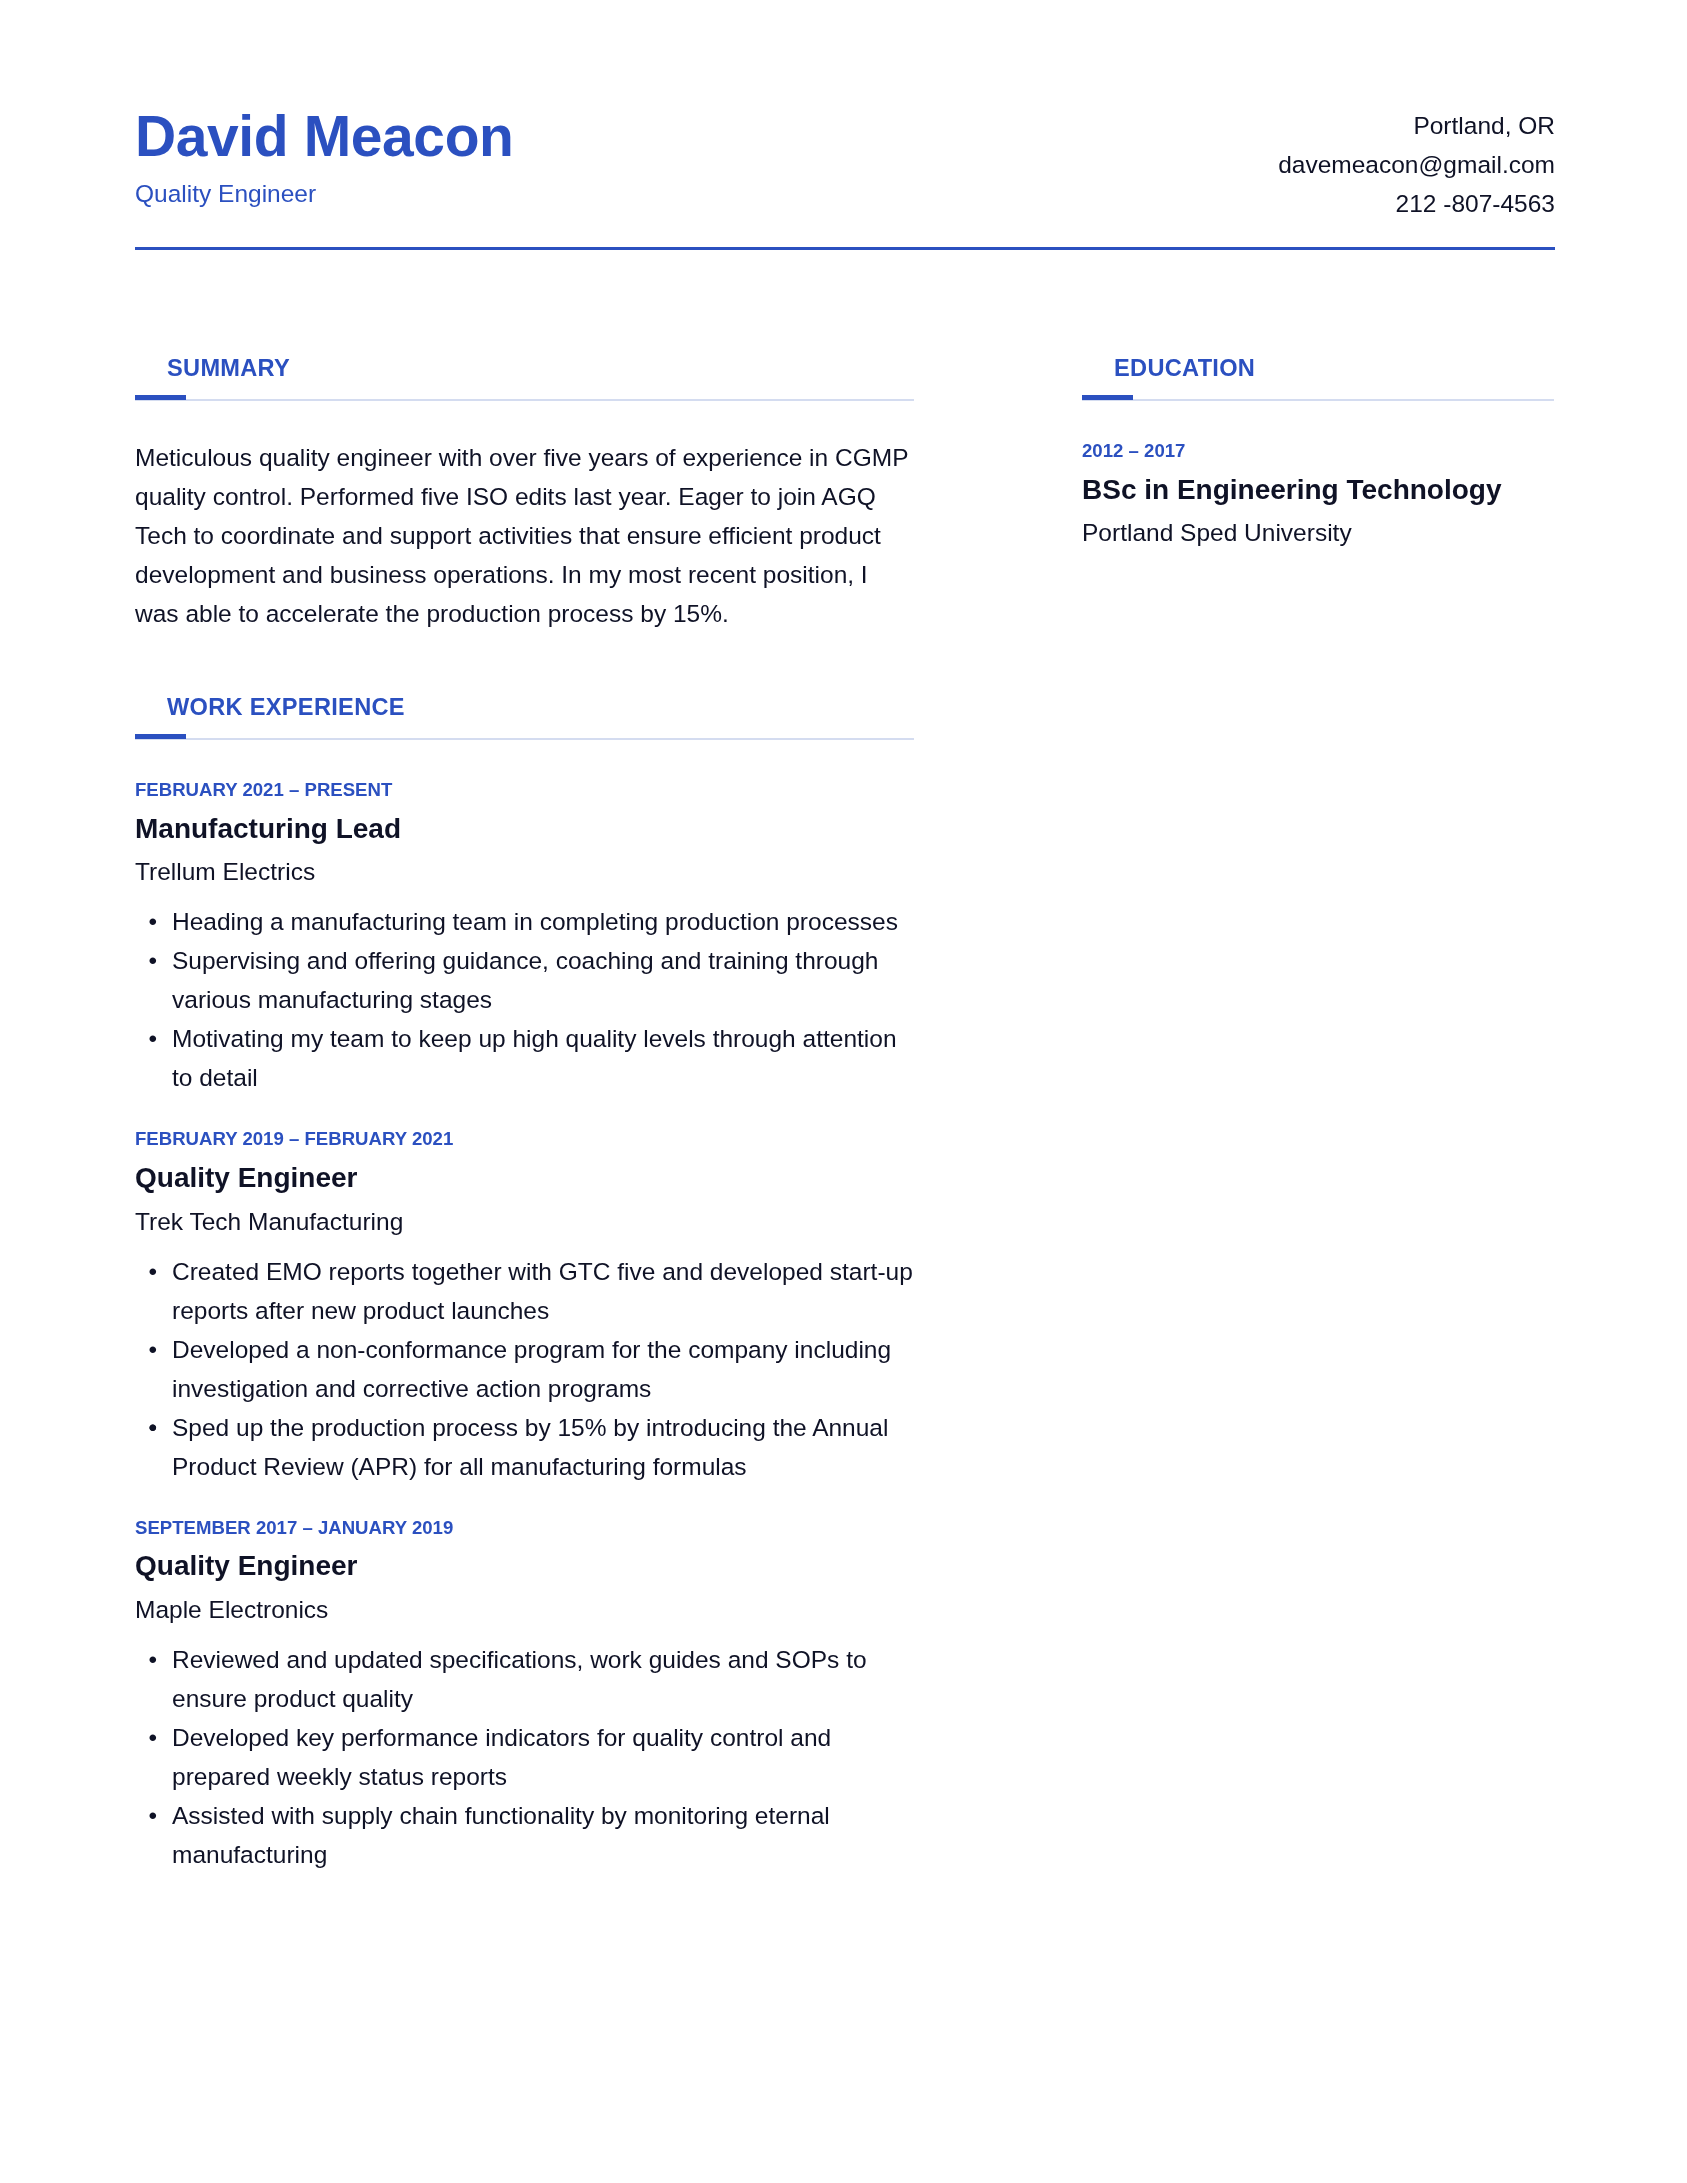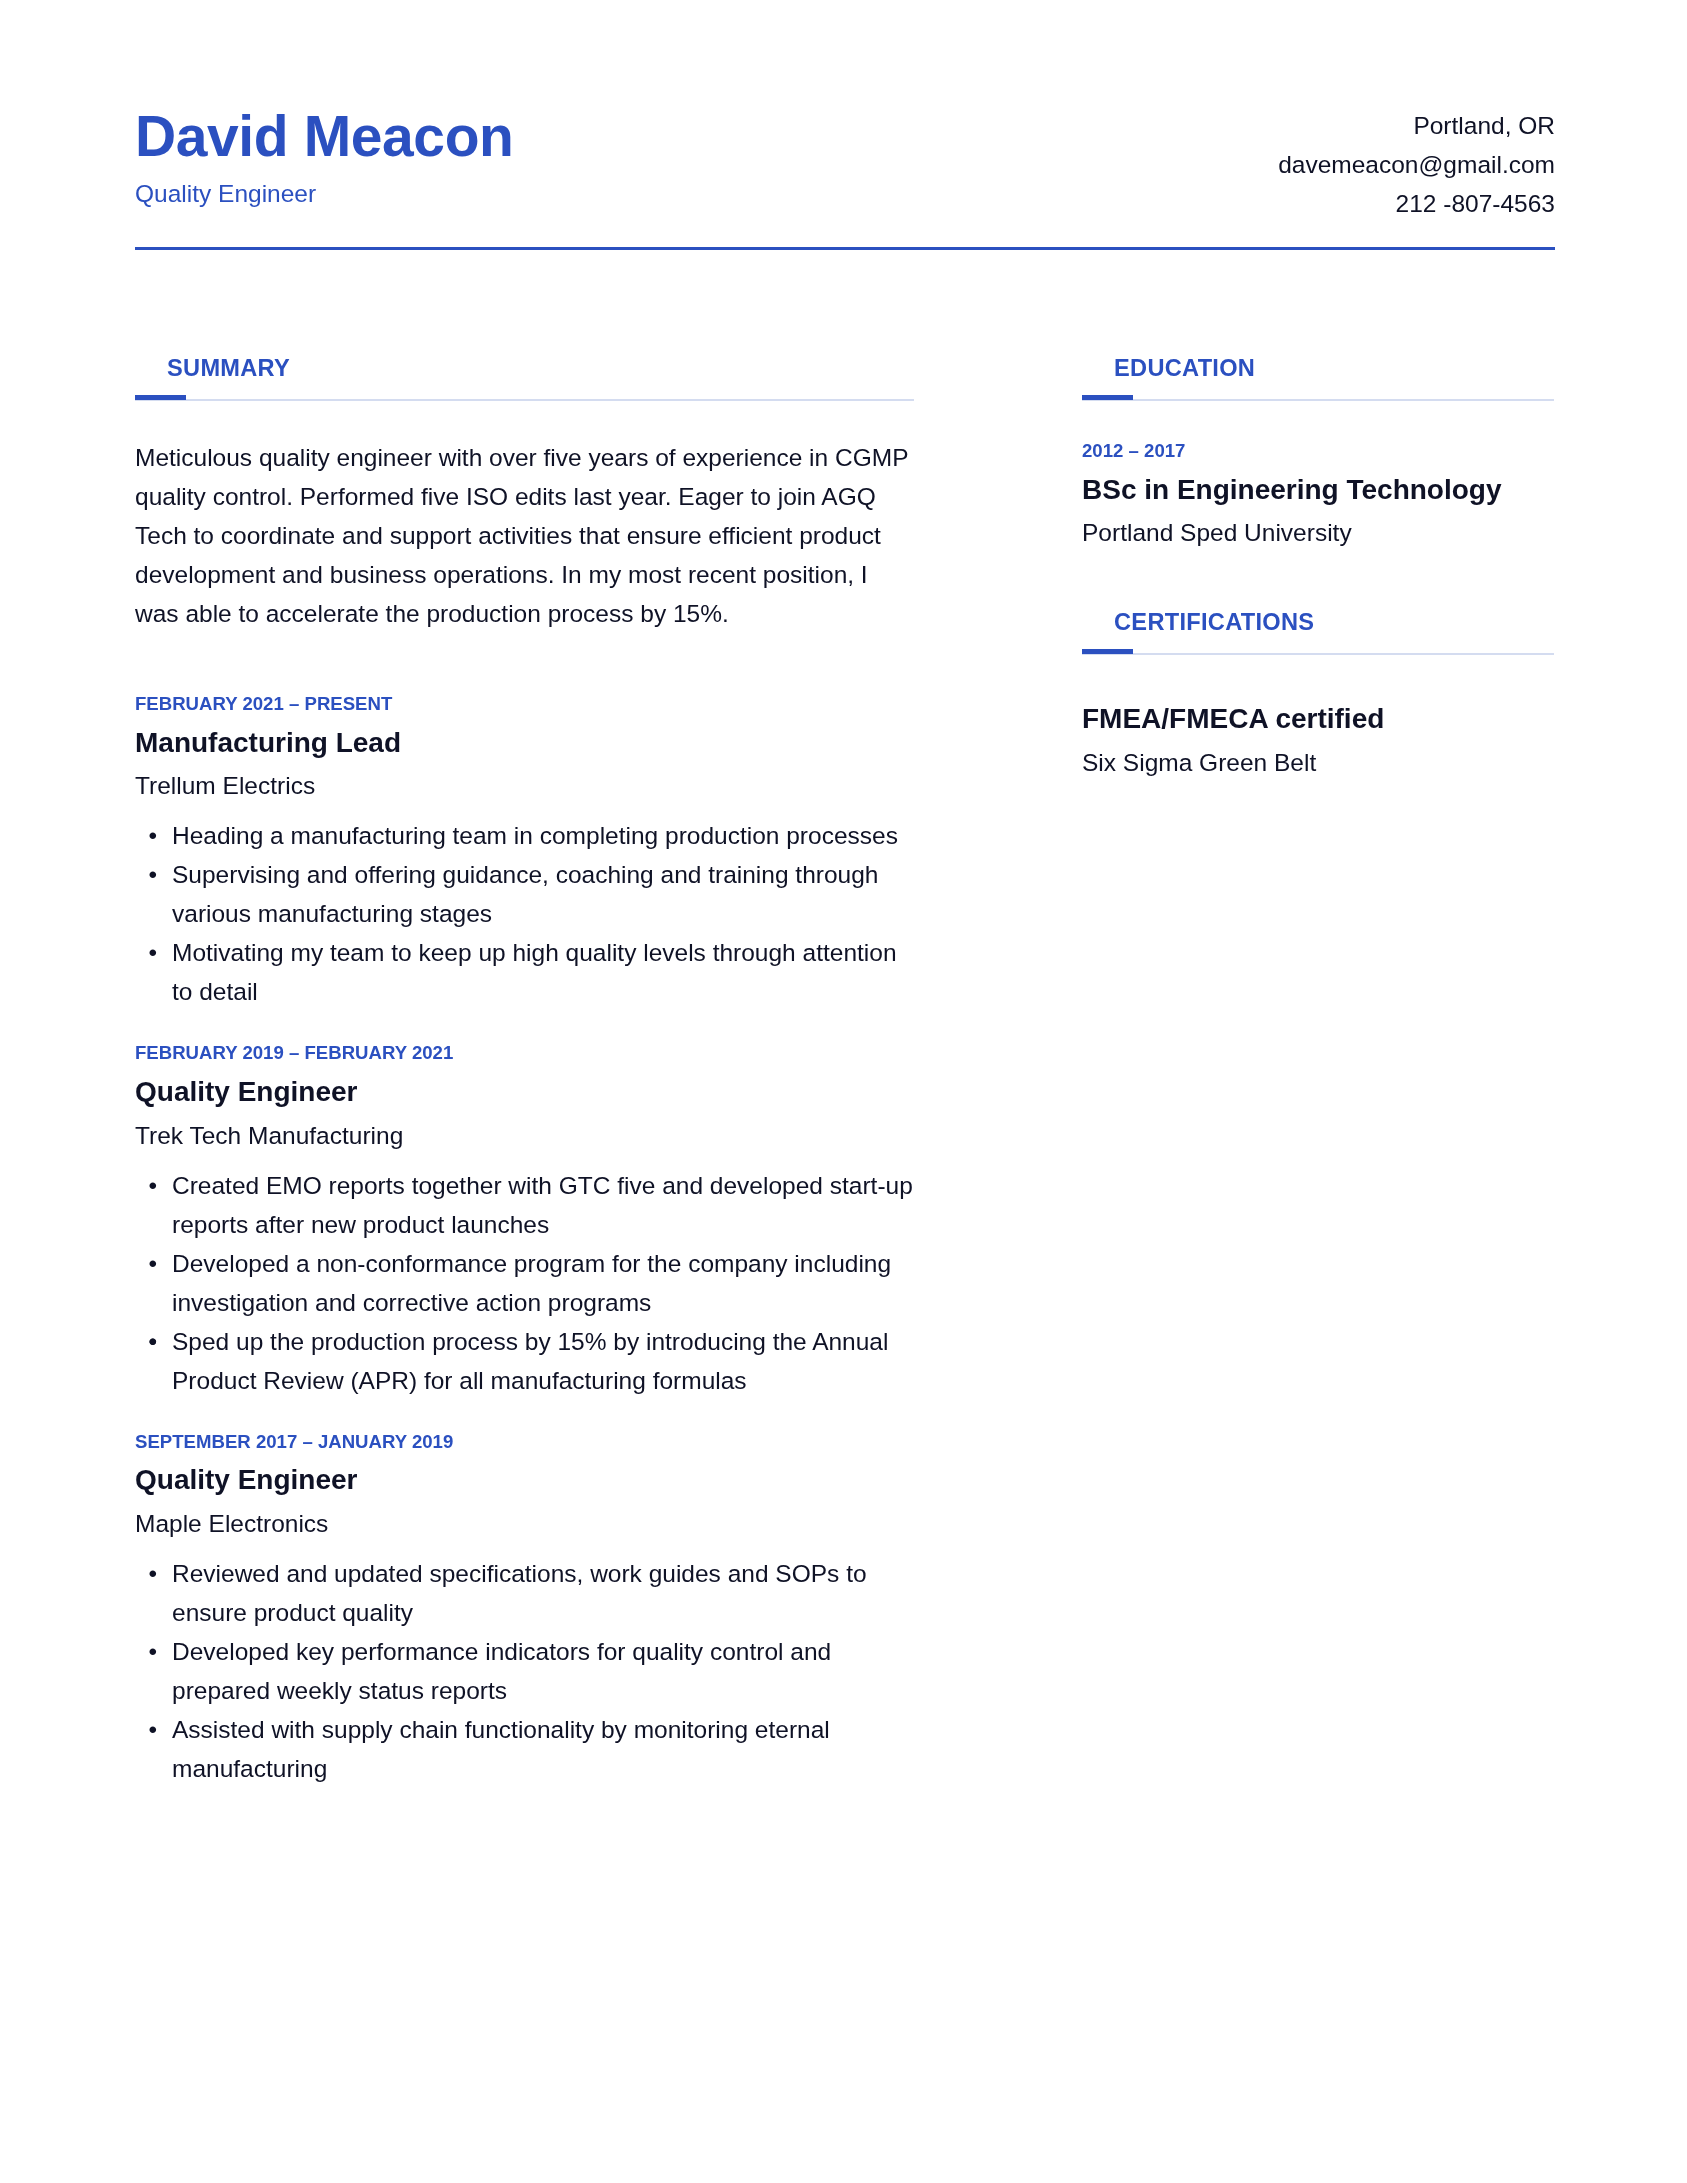--- a/index.html
+++ b/index.html
@@ -58,20 +58,25 @@
   <section>
     <div class="section-head">
       <div class="section-title">SUMMARY</div>
       <div class="section-rule"></div>
       <div class="section-accent"></div>
     </div>
     <p class="summary-text">Meticulous quality engineer with over five years of experience in CGMP quality control. Performed five ISO edits last year. Eager to join AGQ Tech to coordinate and support activities that ensure efficient product development and business operations. In my most recent position, I was able to accelerate the production process by 15%.</p>
   </section>
 
   <section class="work-head">
+    <div class="section-head">
+      <div class="section-title">WORK EXPERIENCE</div>
+      <div class="section-rule"></div>
+      <div class="section-accent"></div>
+    </div>
 
     <div class="job">
       <div class="date">FEBRUARY 2021 – PRESENT</div>
       <div class="role">Manufacturing Lead</div>
       <div class="company">Trellum Electrics</div>
       <ul class="bullets">
         <li><span class="bullet-dot">•</span><span>Heading a manufacturing team in completing production processes</span></li>
         <li><span class="bullet-dot">•</span><span>Supervising and offering guidance, coaching and training through various manufacturing stages</span></li>
         <li><span class="bullet-dot">•</span><span>Motivating my team to keep up high quality levels through attention to detail</span></li>
       </ul>
@@ -109,25 +114,14 @@
       <div class="section-rule"></div>
       <div class="section-accent"></div>
     </div>
     <div class="edu-entry">
       <div class="date">2012 – 2017</div>
       <div class="role">BSc in Engineering Technology</div>
       <div class="company">Portland Sped University</div>
     </div>
   </section>
 
-  <section class="cert-head">
-    <div class="section-head">
-      <div class="section-title">CERTIFICATIONS</div>
-      <div class="section-rule"></div>
-      <div class="section-accent"></div>
-    </div>
-    <div class="cert-entry">
-      <div class="cert-title">FMEA/FMECA certified</div>
-      <div class="cert-sub">Six Sigma Green Belt</div>
-    </div>
-  </section>
 </div>
 
 
 </body></html>

